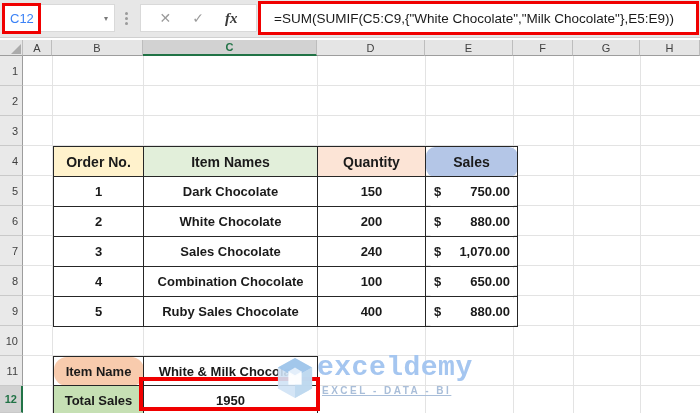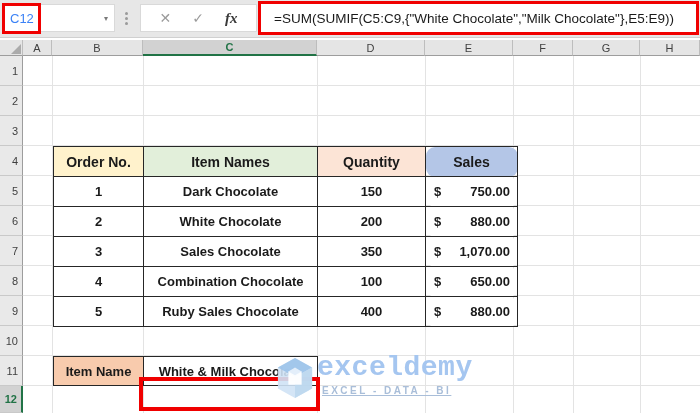--- a/index.html
+++ b/index.html
@@ -97,21 +97,21 @@
   }
   .maintable tr.thead td { font-weight:bold; font-size:14px; }
   .maintable .c0 { width:90px; }
   .maintable .c1 { width:174px; }
   .maintable .c2 { width:108px; }
   .maintable .c3 { width:92px;border-radius:9px; }
   .bg-yellow { background:#FFF2CC !important; }
   .bg-green  { background:#E2EFDA !important; }
   .bg-peach  { background:#FCE4D6 !important; }
   .bg-blue   { background:#B4C6E7 !important; }
-  .bg-peach2 { background:#F8CBAD !important; }
+  .bg-peach2 { background:#F8CBAD !important;border-radius:13px; }
   .bg-green2 { background:#C6E0B4 !important; }
   td.sales { padding:0; }
   .salesflex { display:flex; justify-content:space-between; padding:0 7px 0 8px; }
   
   .sumtable { position:absolute; left:53px; top:356px; }
   .sumtable td {
     border:1.5px solid #262626; height:29px; font-size:13px; color:#1a1a1a;
     text-align:center; background:#fff; padding:0;
   }
   .sumtable .lbl { width:90px; font-weight:bold; }
@@ -209,21 +209,21 @@
       <td class="c3 sales">
             <div class="salesflex">
               <span>$</span>
               <span>880.00</span>
             </div>
           </td>
     </tr>
     <tr>
       <td class="c0">3</td>
       <td class="c1">Sales Chocolate</td>
-      <td class="c2">350</td>
+      <td class="c2">240</td>
       <td class="c3 sales">
             <div class="salesflex">
               <span>$</span>
               <span>1,070.00</span>
             </div>
           </td>
     </tr>
     <tr>
       <td class="c0">4</td>
       <td class="c1">Combination Chocolate</td>
@@ -247,20 +247,24 @@
           </td>
     </tr>
   </tbody>
     </table>
 
   <table class="sumtable">
     <tbody>
         <tr>
       <td class="lbl bg-peach2">Item Name</td>
       <td class="val">White &amp; Milk Chocolate</td>
+    </tr>
+    <tr>
+      <td class="lbl bg-green2">Total Sales</td>
+      <td class="val">1950</td>
     </tr>
   </tbody>
     </table>
 
   <div class="redrect-c12"></div>
 
   <div class="watermark">
     <svg class="wm-logo" viewBox="0 0 40 48">
       <polygon points="20,2 38,12 38,34 20,44 2,34 2,12" fill="#CFE2F5" opacity="0.9"></polygon>
       <polygon points="20,2 38,12 20,22 2,12" fill="#9CC3EA" opacity="0.9"></polygon>

